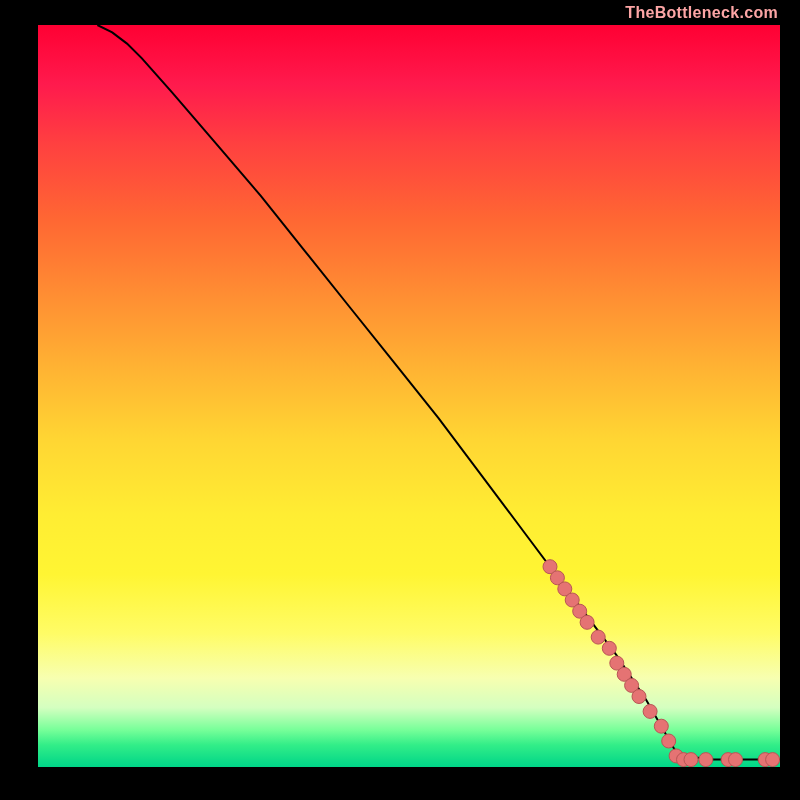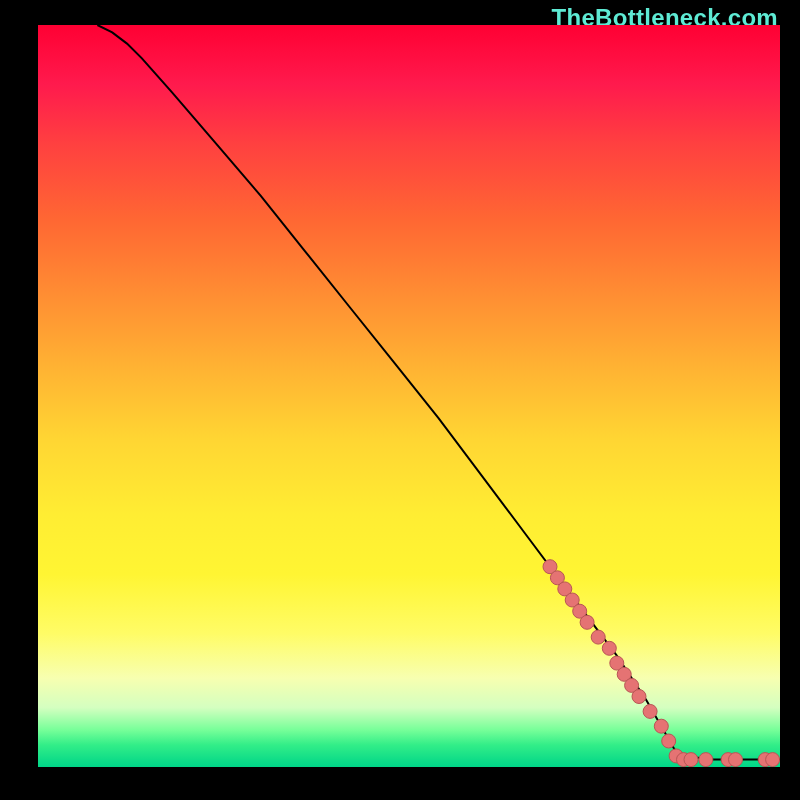--- a/index.html
+++ b/index.html
@@ -42,23 +42,23 @@
       #77ff99 95%,
       #33ee88 97%,
       #10dd88 99%,
       #00d688 100%
     );
   }
   #attribution {
     position: absolute;
     top: 4px;
     right: 22px;
-    color: #5eead4;
+    color: #fca5a5;
     font-weight: bold;
-    font-size: 24px;
+    font-size: 16px;
     letter-spacing: 0.3px;
   }
   svg#curve {
     position: absolute;
     left: 0;
     top: 0;
     width: 100%;
     height: 100%;
   }
 </style>

